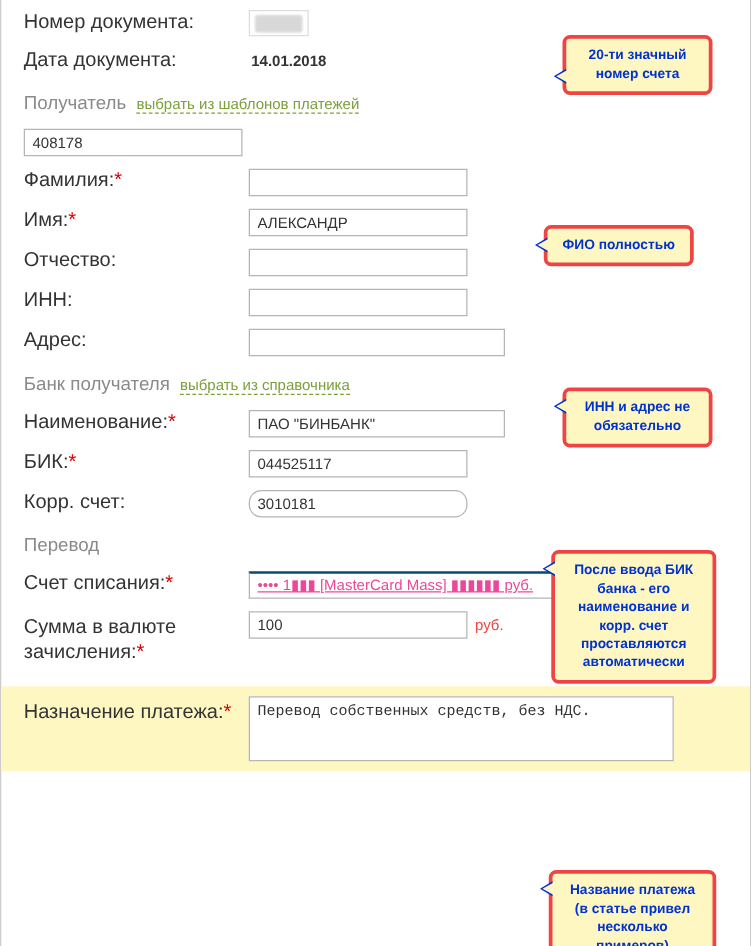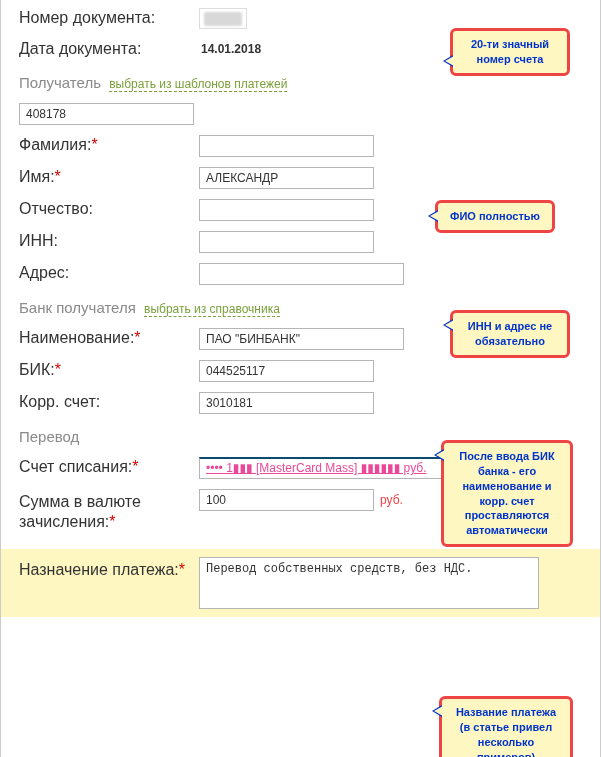--- a/index.html
+++ b/index.html
@@ -201,21 +201,21 @@
     margin-left: 6px;
     color: #ef4444;
   }
 </style>
 </head>
 <body>
 
 <div class="page">
 
   <div class="callout bottomleft" style="top:28px; right:30px; width:120px;">20-ти значный номер счета</div>
-  <div class="callout left" style="top:200px; right:45px; width:120px;">ФИО полностью</div>
+  <div class="callout left" style="top:180px; right:45px; width:120px;">ФИО полностью</div>
   <div class="callout topleft" style="top:310px; right:30px; width:120px;">ИНН и адрес не обязательно</div>
   <div class="callout topleft" style="top:440px; right:27px; width:132px;">После ввода БИК банка - его наименование и корр. счет проставляются автоматически</div>
   <div class="callout topleft" style="top:696px; right:27px; width:134px;">Название платежа (в статье привел несколько примеров)</div>
 
   <div class="row">
     <div class="label">Номер документа:</div>
     <div class="value-wrap">
         <span class="blur-chip-wrap"><span class="blur"></span></span>
       </div>
   </div>
@@ -288,21 +288,21 @@
   <div class="row">
     <div class="label"><span>БИК:</span><span class="req">*</span></div>
     <div class="value-wrap">
         <input type="text" style="width: 175px;" value="044525117">
       </div>
   </div>
 
   <div class="row">
     <div class="label">Корр. счет:</div>
     <div class="value-wrap">
-        <input type="text" style="width: 175px;" value="3010181">
+        <input type="text" style="width: 175px; border-radius: 10px;" value="3010181">
       </div>
   </div>
 
   <div class="section">
     <span>Перевод</span>
   </div>
 
   <div class="row">
     <div class="label"><span>Счет списания:</span><span class="req">*</span></div>
     <div class="value-wrap">

